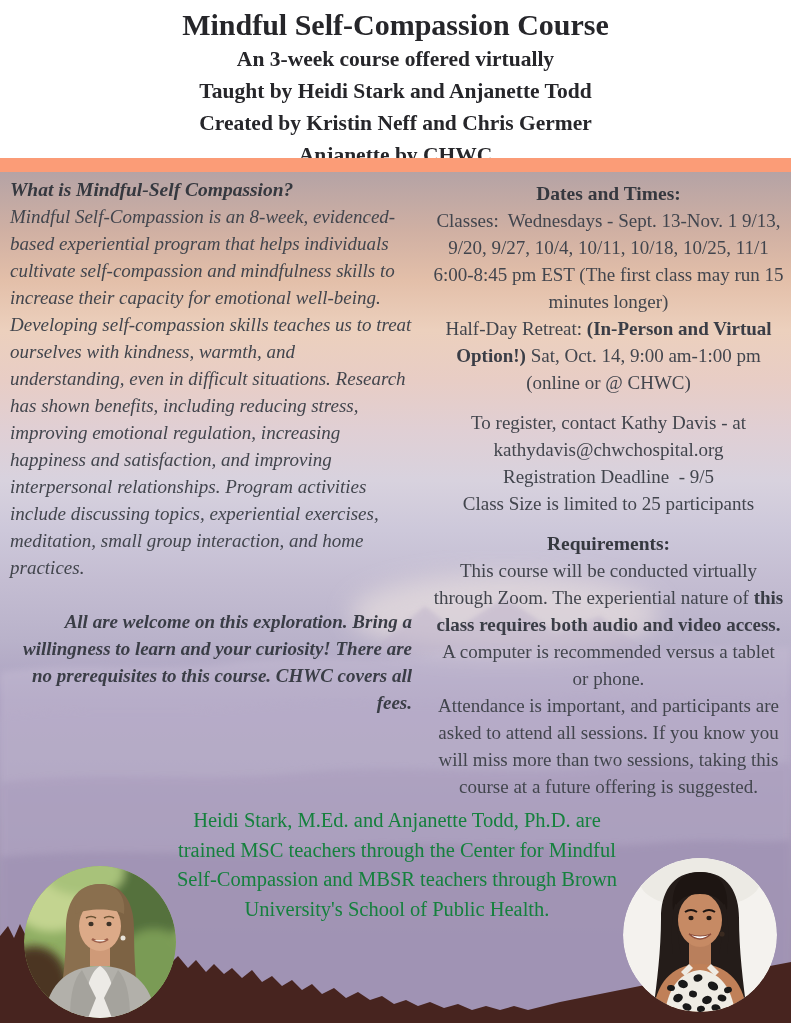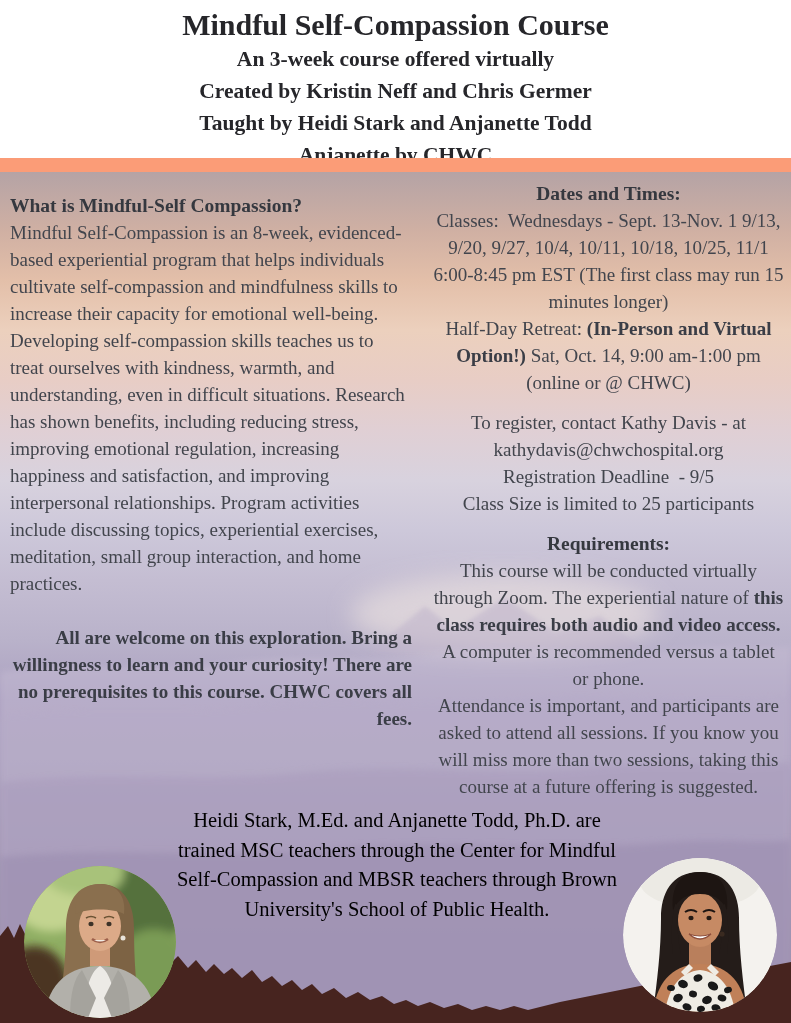--- a/index.html
+++ b/index.html
@@ -47,32 +47,32 @@
   }
   .divider{
     position:absolute;left:0;top:158px;width:791px;height:14px;z-index:2;
   }
   
   .col{
     position:absolute;z-index:3;color:#42454d;
     font-size:19px;line-height:27px;
   }
   .col p{margin:0;white-space:pre-wrap;}
-  .col-left{left:10px;top:192px;width:402px;}
+  .col-left{left:10px;top:176px;width:402px;font-style:italic;}
   .col-right{left:433px;top:180px;width:351px;text-align:center;}
   .col h2{
     margin:0;font-size:19.5px;line-height:27px;font-weight:bold;color:#35383f;
   }
   .bold{font-weight:bold;color:#3a3d46;}
   .welcome{margin-top:27px !important;font-weight:bold;color:#3a3d46;text-align:right;}
   .block-gap{margin-top:13px !important;}
   
   .footer-bio{
     position:absolute;left:168px;top:806px;width:458px;z-index:3;
-    text-align:center;color:#000000;font-size:20.5px;line-height:29.5px;
+    text-align:center;color:#15803d;font-size:20.5px;line-height:29.5px;
   }
   
   .photo{position:absolute;z-index:4;border-radius:50%;overflow:hidden;}
   .photo-left{left:24px;top:866px;width:152px;height:152px;}
   .photo-right{left:623px;top:858px;width:154px;height:154px;}
   .photo svg{display:block;}
 </style>
 </head>
 <body>
 
@@ -101,22 +101,22 @@
     <path filter="url(#blurA)" fill="#b6abc8" opacity="0.48" d="M0,715 C90,704 170,716 260,705 C350,694 430,710 520,699 C600,690 700,706 791,696 L791,1023 L0,1023 Z"></path>
     <path filter="url(#blurA)" fill="#a79abb" opacity="0.5" d="M0,783 C100,770 200,784 300,773 C400,762 500,778 600,767 C680,759 742,769 791,762 L791,1023 L0,1023 Z"></path>
     <path filter="url(#blurA)" fill="#998bae" opacity="0.52" d="M0,857 C110,846 220,859 330,849 C440,838 550,853 660,843 C720,837 762,845 791,840 L791,1023 L0,1023 Z"></path>
 
     <path fill="#47241f" d="M0,936 L8,926 L14,938 L20,924 L26,936 L34,928 L40,942 L48,930 L54,944 L62,934 L70,948 L78,936 L86,950 L94,940 L102,952 L110,942 L118,956 L126,946 L134,958 L142,950 L152,962 L160,952 L170,964 L178,956 L188,968 L196,960 L206,972 L214,964 L224,974 L232,968 L242,978 L252,970 L262,982 L272,976 L282,986 L292,980 L302,990 L312,984 L322,994 L334,988 L346,998 L358,992 L370,1000 L382,996 L394,1004 L406,1000 L418,1006 L430,1002 L444,1008 L458,1004 L472,1010 L486,1006 L500,1010 L514,1006 L528,1010 L560,1002 L590,996 L620,990 L650,984 L680,978 L710,974 L740,970 L770,966 L791,962 L791,1023 L0,1023 Z"></path>
   </svg>
 
   <div class="header">
     <h1 class="title">Mindful Self-Compassion Course</h1>
     <div class="subtitle">An 3-week course offered virtually</div>
+    <div class="subtitle">Taught by Heidi Stark and Anjanette Todd</div>
     <div class="subtitle">Created by Kristin Neff and Chris Germer</div>
-    <div class="subtitle">Taught by Heidi Stark and Anjanette Todd</div>
     <div class="subtitle">Anjanette by CHWC</div>
   </div>
 
   <div class="divider" style="background:#fb9c77;"></div>
 
   <div class="col col-left">
     <h2>What is Mindful-Self Compassion?</h2>
     <p>Mindful Self-Compassion is an 8-week, evidenced-based experiential program that helps individuals cultivate self-compassion and mindfulness skills to increase their capacity for emotional well-being. Developing self-compassion skills teaches us to treat ourselves with kindness, warmth, and understanding, even in difficult situations. Research has shown benefits, including reducing stress, improving emotional regulation, increasing happiness and satisfaction, and improving interpersonal relationships. Program activities include discussing topics, experiential exercises, meditation, small group interaction, and home practices.</p>
     <p class="welcome">All are welcome on this exploration. Bring a willingness to learn and your curiosity! There are no prerequisites to this course. CHWC covers all fees.</p>
   </div>

